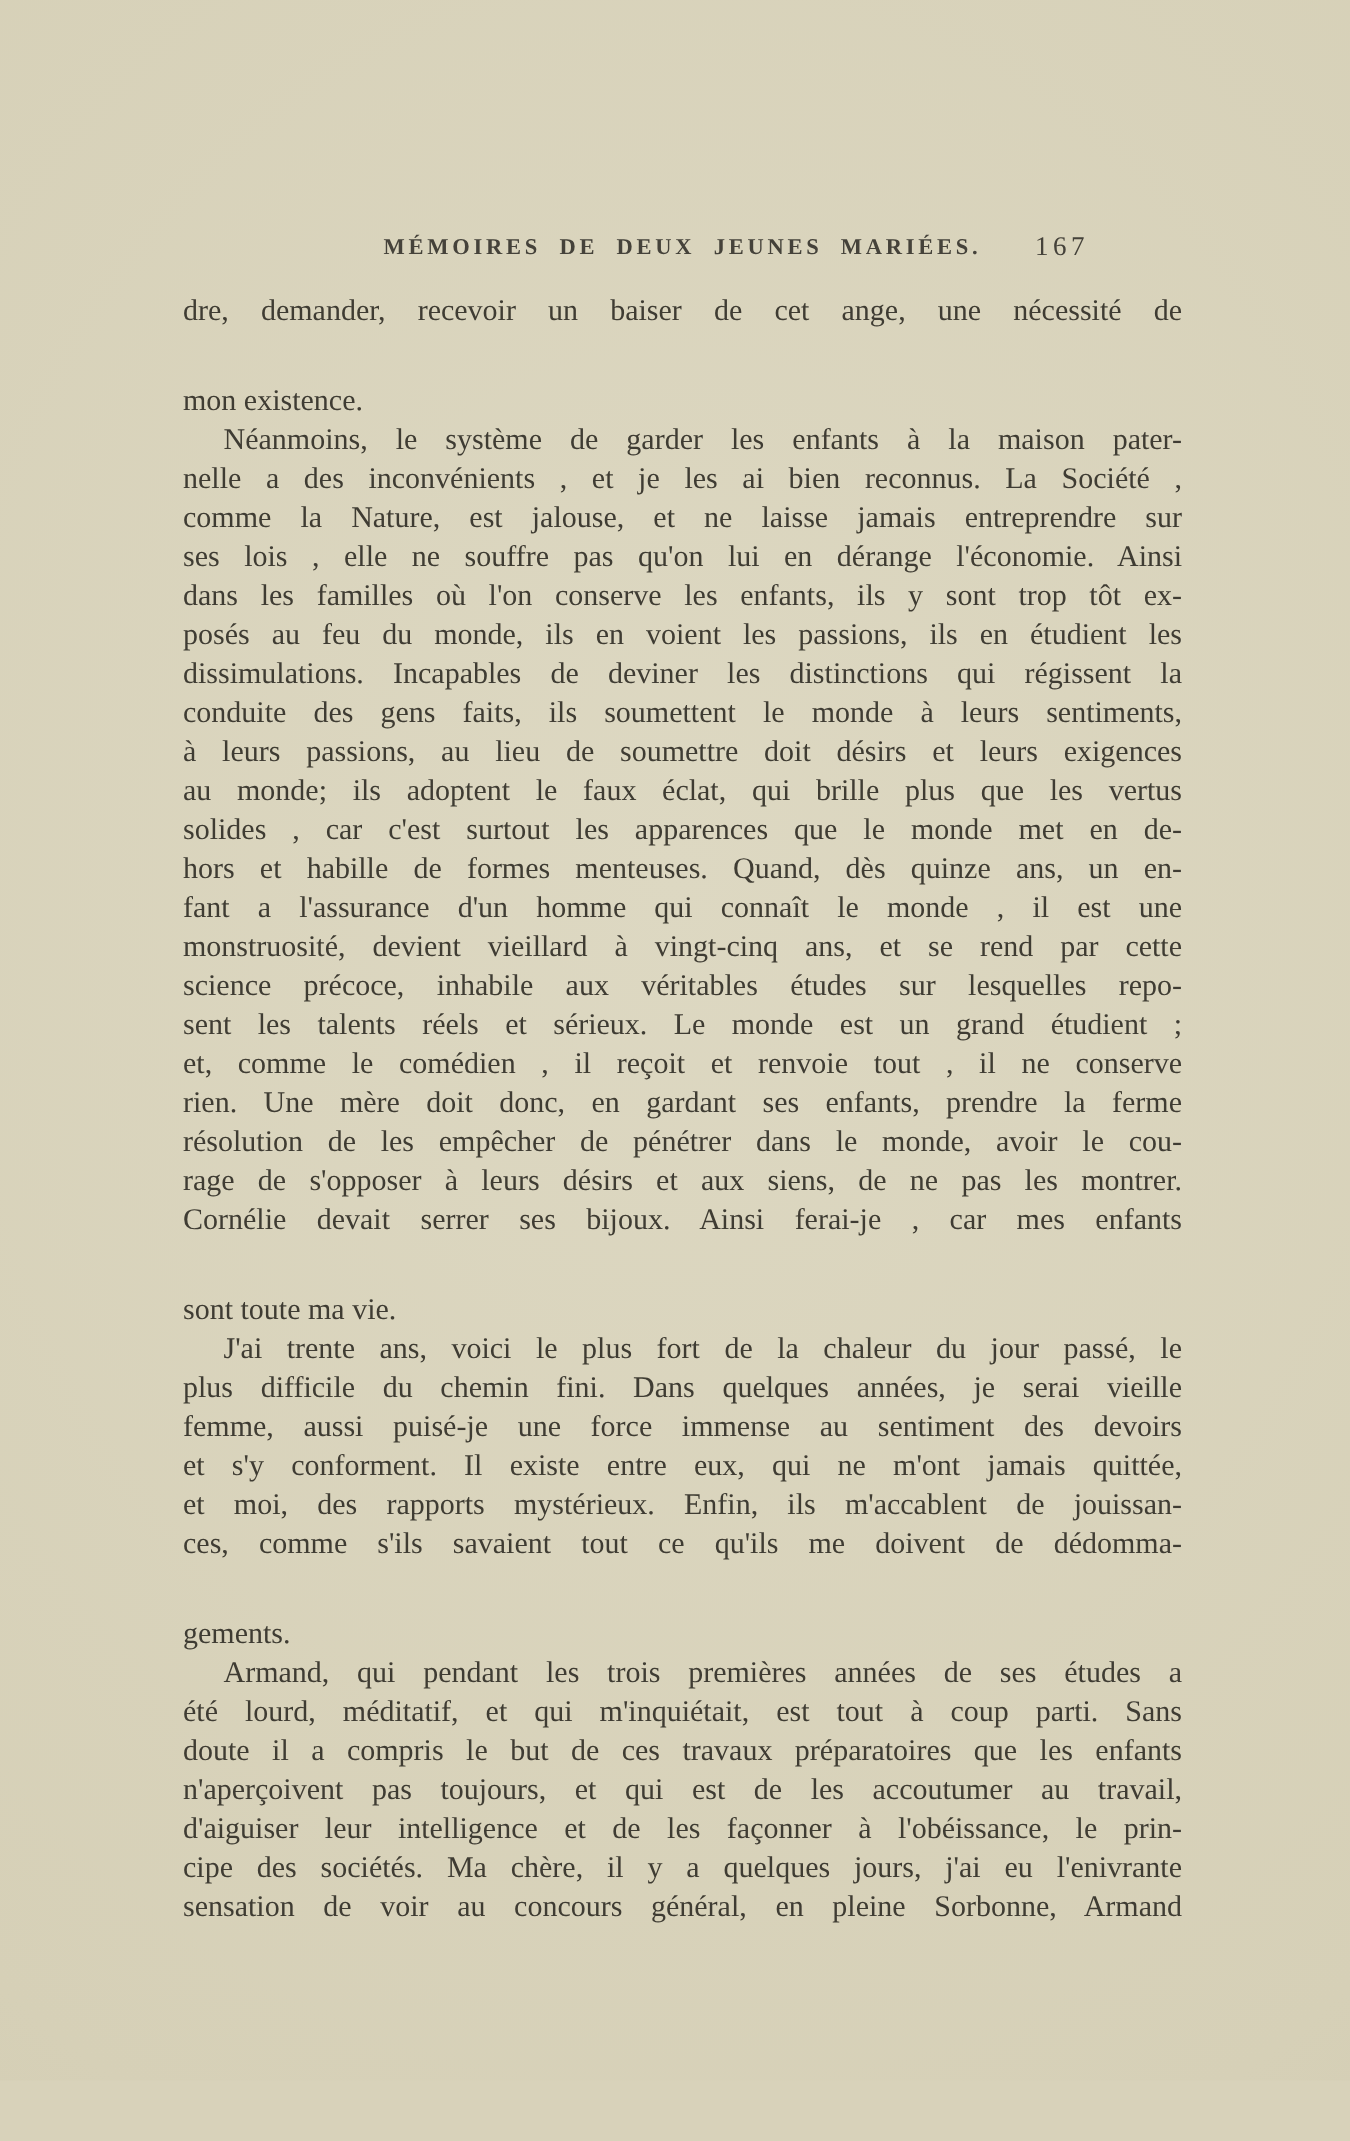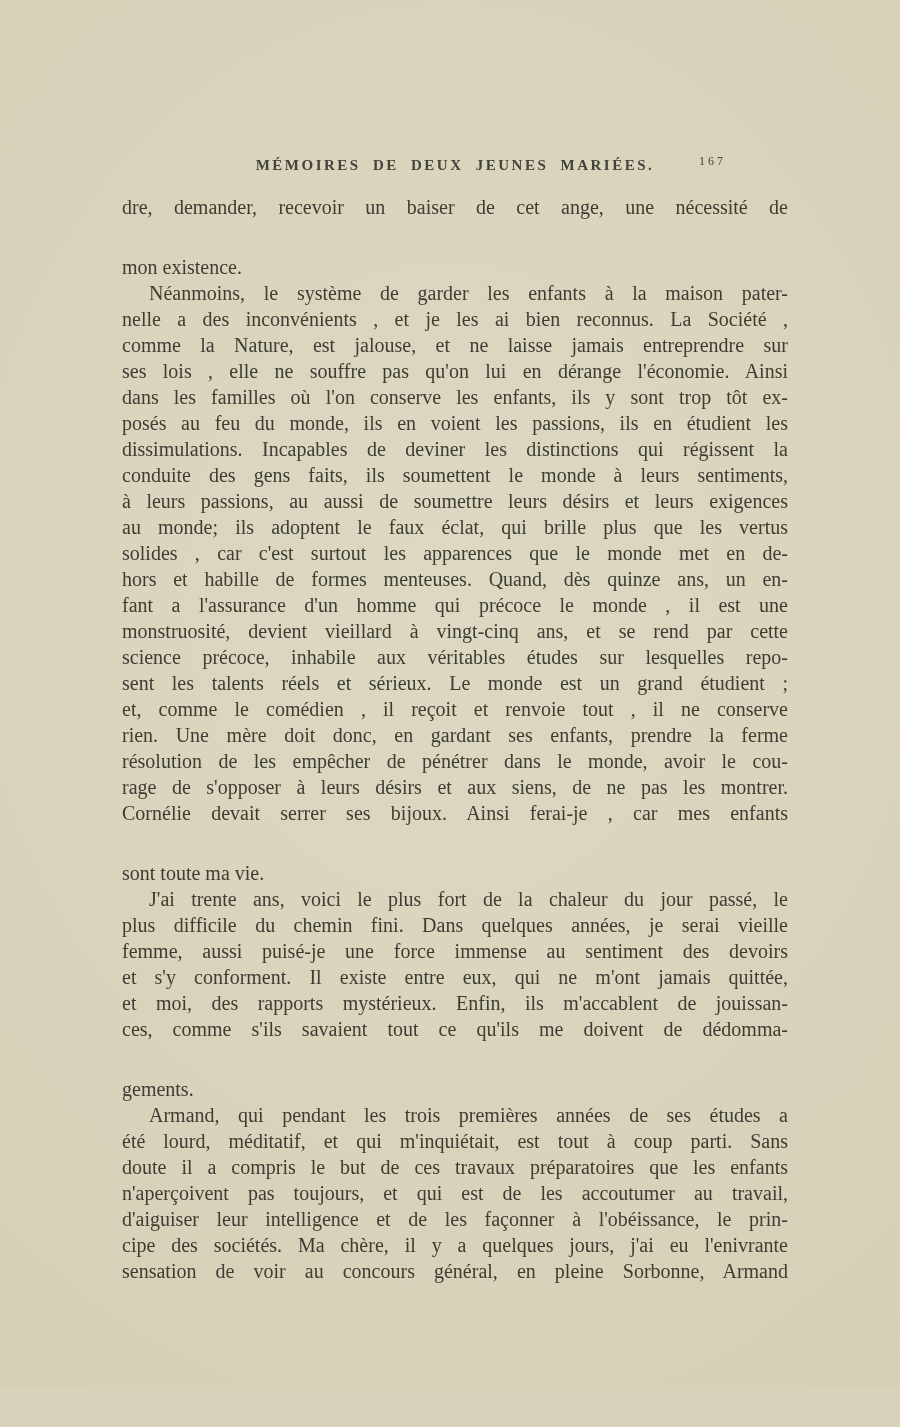--- a/index.html
+++ b/index.html
@@ -34,21 +34,21 @@
     font-size: 15px;
     font-weight: bold;
     letter-spacing: 2.5px;
     word-spacing: 6px;
     color: #45423a;
   }
   .folio {
     position: absolute;
     right: 62px;
     top: -3px;
-    font-size: 12px;
+    font-size: 18px;
     font-weight: normal;
     letter-spacing: 3px;
     word-spacing: 0;
     margin-left: 12px;
   }
   .text-block {
     position: absolute;
     top: 194px;
     left: 122px;
     width: 666px;
@@ -84,25 +84,25 @@
       </div>
       <div class="paragraph">
         <div class="line indent">Néanmoins, le système de garder les enfants à la maison pater-</div>
         <div class="line">nelle a des inconvénients , et je les ai bien reconnus. La Société ,</div>
         <div class="line">comme la Nature, est jalouse, et ne laisse jamais entreprendre sur</div>
         <div class="line">ses lois , elle ne souffre pas qu'on lui en dérange l'économie. Ainsi</div>
         <div class="line">dans les familles où l'on conserve les enfants, ils y sont trop tôt ex-</div>
         <div class="line">posés au feu du monde, ils en voient les passions, ils en étudient les</div>
         <div class="line">dissimulations. Incapables de deviner les distinctions qui régissent la</div>
         <div class="line">conduite des gens faits, ils soumettent le monde à leurs sentiments,</div>
-        <div class="line">à leurs passions, au aussi de soumettre leurs désirs et leurs exigences</div>
+        <div class="line">à leurs passions, au lieu de soumettre doit désirs et leurs exigences</div>
         <div class="line">au monde; ils adoptent le faux éclat, qui brille plus que les vertus</div>
         <div class="line">solides , car c'est surtout les apparences que le monde met en de-</div>
         <div class="line">hors et habille de formes menteuses. Quand, dès quinze ans, un en-</div>
-        <div class="line">fant a l'assurance d'un homme qui précoce le monde , il est une</div>
+        <div class="line">fant a l'assurance d'un homme qui connaît le monde , il est une</div>
         <div class="line">monstruosité, devient vieillard à vingt-cinq ans, et se rend par cette</div>
         <div class="line">science précoce, inhabile aux véritables études sur lesquelles repo-</div>
         <div class="line">sent les talents réels et sérieux. Le monde est un grand étudient ;</div>
         <div class="line">et, comme le comédien , il reçoit et renvoie tout , il ne conserve</div>
         <div class="line">rien. Une mère doit donc, en gardant ses enfants, prendre la ferme</div>
         <div class="line">résolution de les empêcher de pénétrer dans le monde, avoir le cou-</div>
         <div class="line">rage de s'opposer à leurs désirs et aux siens, de ne pas les montrer.</div>
         <div class="line">Cornélie devait serrer ses bijoux. Ainsi ferai-je , car mes enfants</div>
         <div class="line final">sont toute ma vie.</div>
       </div>

